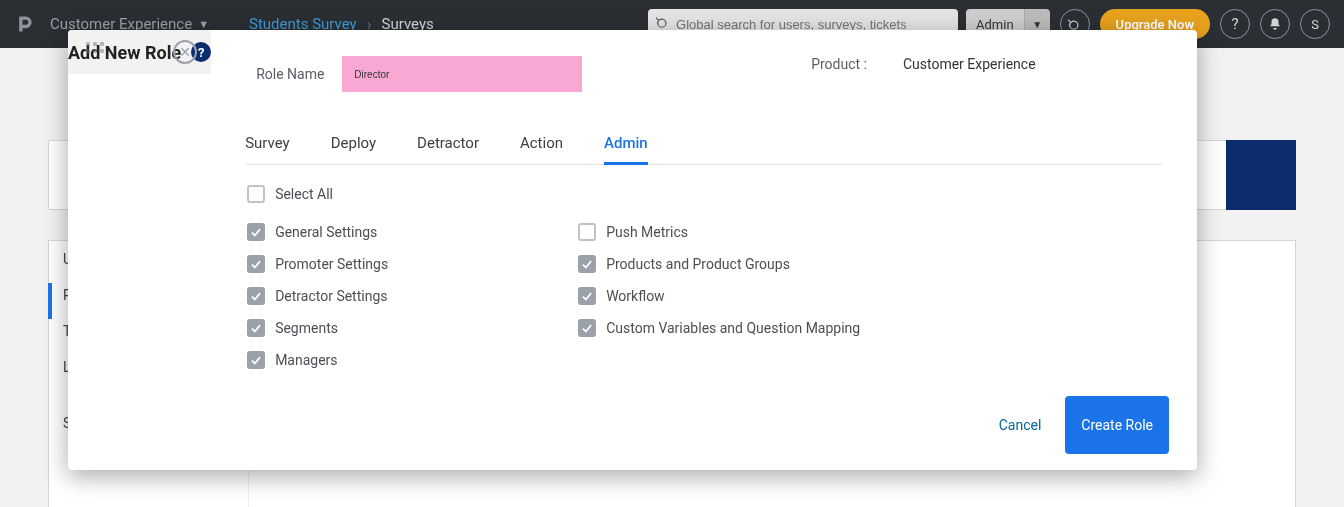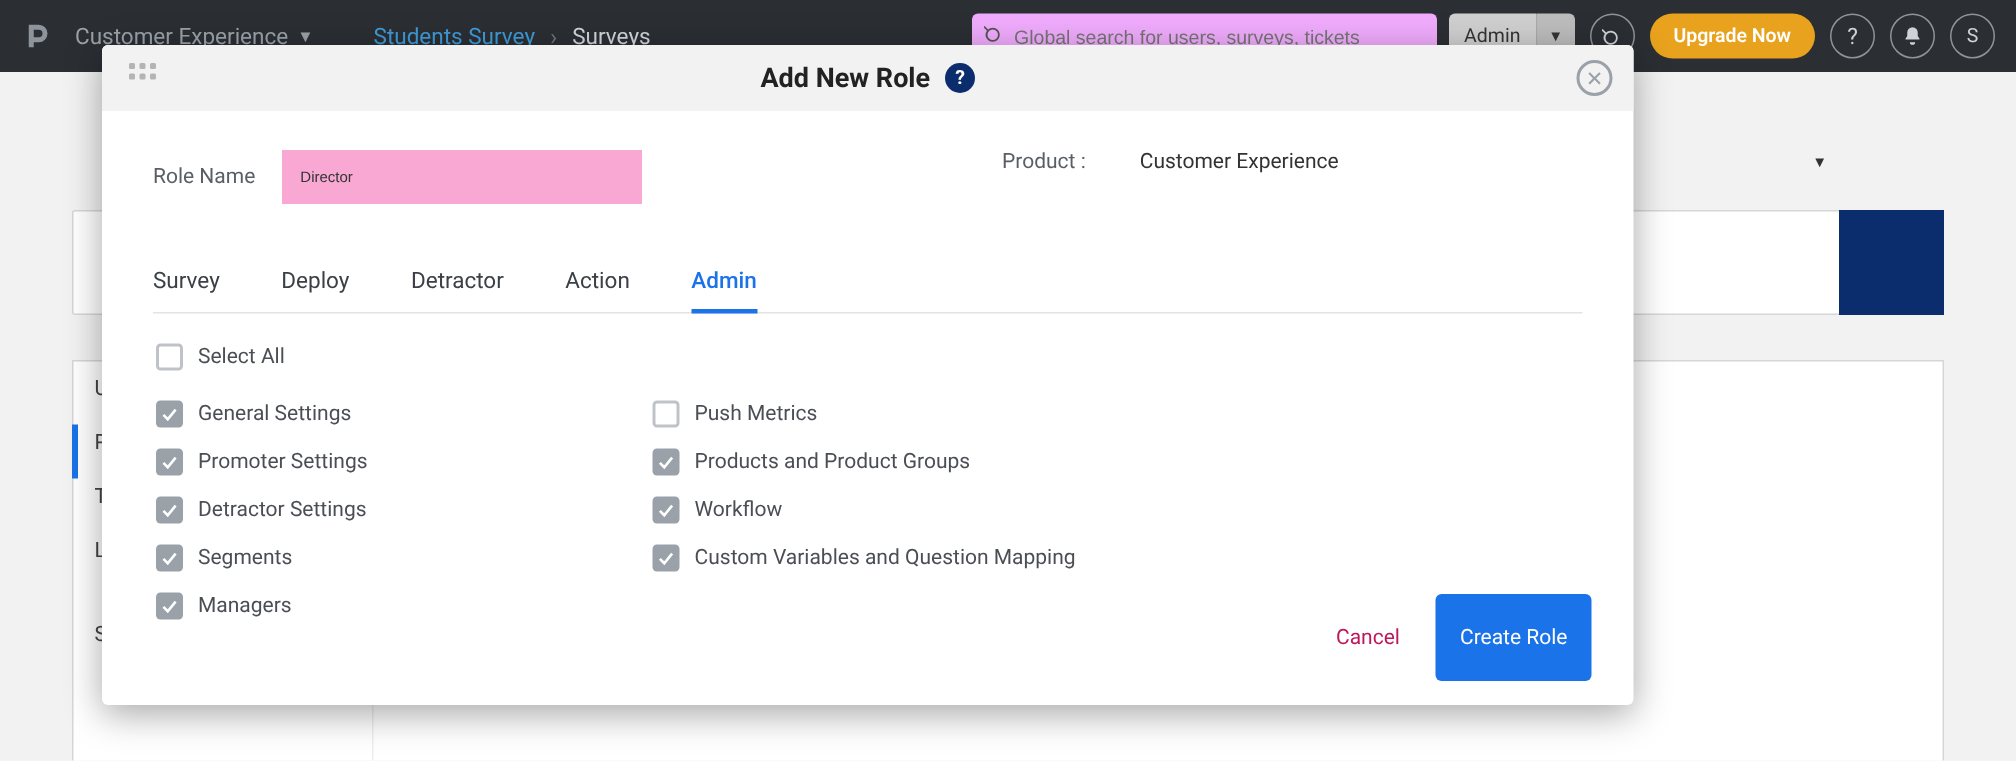--- a/index.html
+++ b/index.html
@@ -10,21 +10,21 @@
   .topbar { position: absolute; top: 0; left: 0; right: 0; height: 48px; background: #2b2f33; display: flex; align-items: center; color: #c7ccd2; font-size: 15px; }
   .logo-p { width: 22px; height: 22px; margin-left: 14px; display:flex; align-items:center; justify-content:center; }
   .logo-p svg { fill:#8d949c; }
   .ws-switch { margin-left: 14px; display:flex; align-items:center; gap:6px; color:#9aa1a9; cursor:pointer; }
   .ws-switch .chev { font-size:11px; }
   .breadcrumbs { margin-left: 40px; display:flex; align-items:center; gap:10px; font-size:15px; }
   .bc-link { color:#3f9bd9; cursor:pointer; }
   .bc-sep { color:#6d737a; font-size:16px; }
   .bc-current { color:#d2d6da; }
   .top-spacer { flex:1; }
-  .searchwrap { display:flex; align-items:center; background:#f0abfc; border-radius:4px; height:30px; min-width:310px; padding:0 8px; color:#555; }
+  .searchwrap { display:flex; align-items:center; background:#e5e5e5; border-radius:4px; height:30px; min-width:310px; padding:0 8px; color:#555; }
   .searchwrap svg { fill:#555; }
   .searchwrap input { border:none; background:transparent; outline:none; font-size:13px; margin-left:6px; flex:1; color:#555; }
   .admin-seg { display:flex; align-items:center; margin-left:8px; }
   .admin-seg .lbl { background:#cfcfcf; color:#333; height:30px; display:flex; align-items:center; padding:0 10px; font-size:13px; border-top-left-radius:4px; border-bottom-left-radius:4px; }
   .admin-seg .dd { background:#bcbcbc; color:#333; height:30px; width:26px; display:flex; align-items:center; justify-content:center; font-size:10px; border-top-right-radius:4px; border-bottom-right-radius:4px; border-left:1px solid #aaa; cursor:pointer; }
   .circle-btn { width:30px; height:30px; border-radius:50%; border:1.5px solid #8d949c; display:flex; align-items:center; justify-content:center; margin-left:10px; color:#cfd3d8; cursor:pointer; }
   .circle-btn svg { fill:#cfd3d8; }
   .upgrade { background:#e8a21d; color:#fff; height:30px; border-radius:15px; padding:0 16px; display:flex; align-items:center; font-size:13px; font-weight:600; margin-left:10px; cursor:pointer; }
   .avatar { width:30px; height:30px; border-radius:50%; border:1.5px solid #8d949c; display:flex; align-items:center; justify-content:center; color:#cfd3d8; margin-left:10px; margin-right:14px; font-size:13px; cursor:pointer; }
 
@@ -35,32 +35,32 @@
   .bg-main { position:absolute; left:48px; right:48px; top:192px; bottom:-30px; background:#fff; border:1px solid #d6d6d6; }
   .bg-main-side { position:absolute; left:0; top:0; width:200px; bottom:0; border-right:1px solid #eee; }
   .bg-main-side .item { padding:10px 14px; font-size:14px; color:#444; }
   .bg-blue-left-bar { position:absolute; left:-1px; top:42px; width:4px; height:36px; background:#1a73e8; }
   .bg-row { position:absolute; left:240px; right:20px; display:flex; font-size:14px; color:#444;margin-top:28px; }
   .bg-row .c1 { width:260px; color:#1a73e8; cursor:pointer; }
   .bg-row .c2 { width:260px; text-align:center; }
   .bg-row .c3 { width:260px; text-align:center; }
 
   
-  .modal { position:absolute; left:68px; top:30px; width:1021px; height:440px; background:#fff; border-radius:4px; box-shadow: 0 6px 24px rgba(0,0,0,0.35); display:flex; flex-direction:column; }
+  .modal { position:absolute; left:68px; top:30px; width:1129px; height:440px; background:#fff; border-radius:4px; box-shadow: 0 6px 24px rgba(0,0,0,0.35); display:flex; flex-direction:row; }
   .modal-header { height:44px; background:#f2f2f2; border-top-left-radius:4px; border-top-right-radius:4px; display:flex; align-items:center; position:relative; }
   .drag-handle { position:absolute; left:18px; top:12px; display:grid; grid-template-columns:repeat(3,4px); grid-auto-rows:4px; gap:3px; opacity:.5; cursor:move; }
   .drag-handle span { width:4px; height:4px; background:#777; border-radius:1px; display:block; }
   .modal-title-wrap { margin:0 auto; display:flex; align-items:center; gap:10px; }
   .modal-title { font-size:18px; font-weight:700; color:#222; }
   .help-badge { width:20px; height:20px; border-radius:50%; background:#0b2d6e; color:#fff; display:flex; align-items:center; justify-content:center; font-size:13px; font-weight:700; cursor:pointer; }
   .close-x { position:absolute; right:14px; top:10px; width:24px; height:24px; border:2px solid #9aa1a9; border-radius:50%; display:flex; align-items:center; justify-content:center; color:#9aa1a9; font-size:14px; cursor:pointer; }
 
   .modal-body { flex:1; padding:26px 34px 0 34px; position:relative; }
 
-  .form-row { display:flex; align-items:center; }
+  .form-row { display:flex; align-items:center;margin-left:11px; }
   .form-label { font-size:14px; color:#5a5f66; margin-right:18px; }
   .role-input { width:240px; height:36px; background:#f9a8d4; border:none; padding:0 12px; font-size:10px; color:#333; outline:none; }
   .product-area { position:absolute; left:600px; top:26px; display:flex; align-items:flex-start; gap:18px; width:560px; }
   .product-select { flex:1; display:flex; align-items:center; justify-content:space-between; font-size:14px; color:#333; cursor:pointer; padding-right:10px; }
   .product-select .caret { font-size:10px; color:#333; }
 
   .tabs { display:flex; gap:41px; border-bottom:1px solid #e3e3e3; margin-top:32px; }
   .tab { padding:10px 0 12px 0; font-size:15px; color:#3c4046; cursor:pointer; }
   .tab.active { color:#1a73e8; border-bottom:3px solid #1a73e8; margin-bottom:-1px; font-weight:500; padding-bottom:10px; }
 
@@ -68,21 +68,21 @@
   .perm-col { display:flex; flex-direction:column; gap:14px; }
   .perm-select-all { display:flex; align-items:center; gap:10px; font-size:14px; color:#4b4f55; margin-left:2px; }
   .perm-item { display:flex; align-items:center; gap:10px; font-size:14px; color:#4b4f55; }
 
   .cb { width:18px; height:18px; border-radius:3px; display:flex; align-items:center; justify-content:center; cursor:pointer; flex-shrink:0; }
   .cb.unchecked { border:2px solid #bfc3c8; background:#fff; }
   .cb.checked { background:#9aa1a9; }
   .cb.checked svg { stroke:#fff; }
 
   .modal-footer { position:absolute; bottom:16px; right:28px; display:flex; align-items:center; gap:24px; }
-  .btn-cancel { color:#be185d; font-size:14px; cursor:pointer; }
+  .btn-cancel { color:#0369a1; font-size:14px; cursor:pointer; }
   .btn-primary { background:#1a73e8; color:#fff; font-size:14px; padding:21px 16px; border-radius:4px; cursor:pointer; }
 </style>
 </head>
 <body>
 
 <div class="topbar">
   <span class="logo-p">
     <svg viewBox="0 0 24 24" width="20" height="20">
         <path d="M5 3h8a7 7 0 0 1 0 14H9v4H5V3zm4 4v6h4a3 3 0 0 0 0-6H9z"></path>
       </svg>

